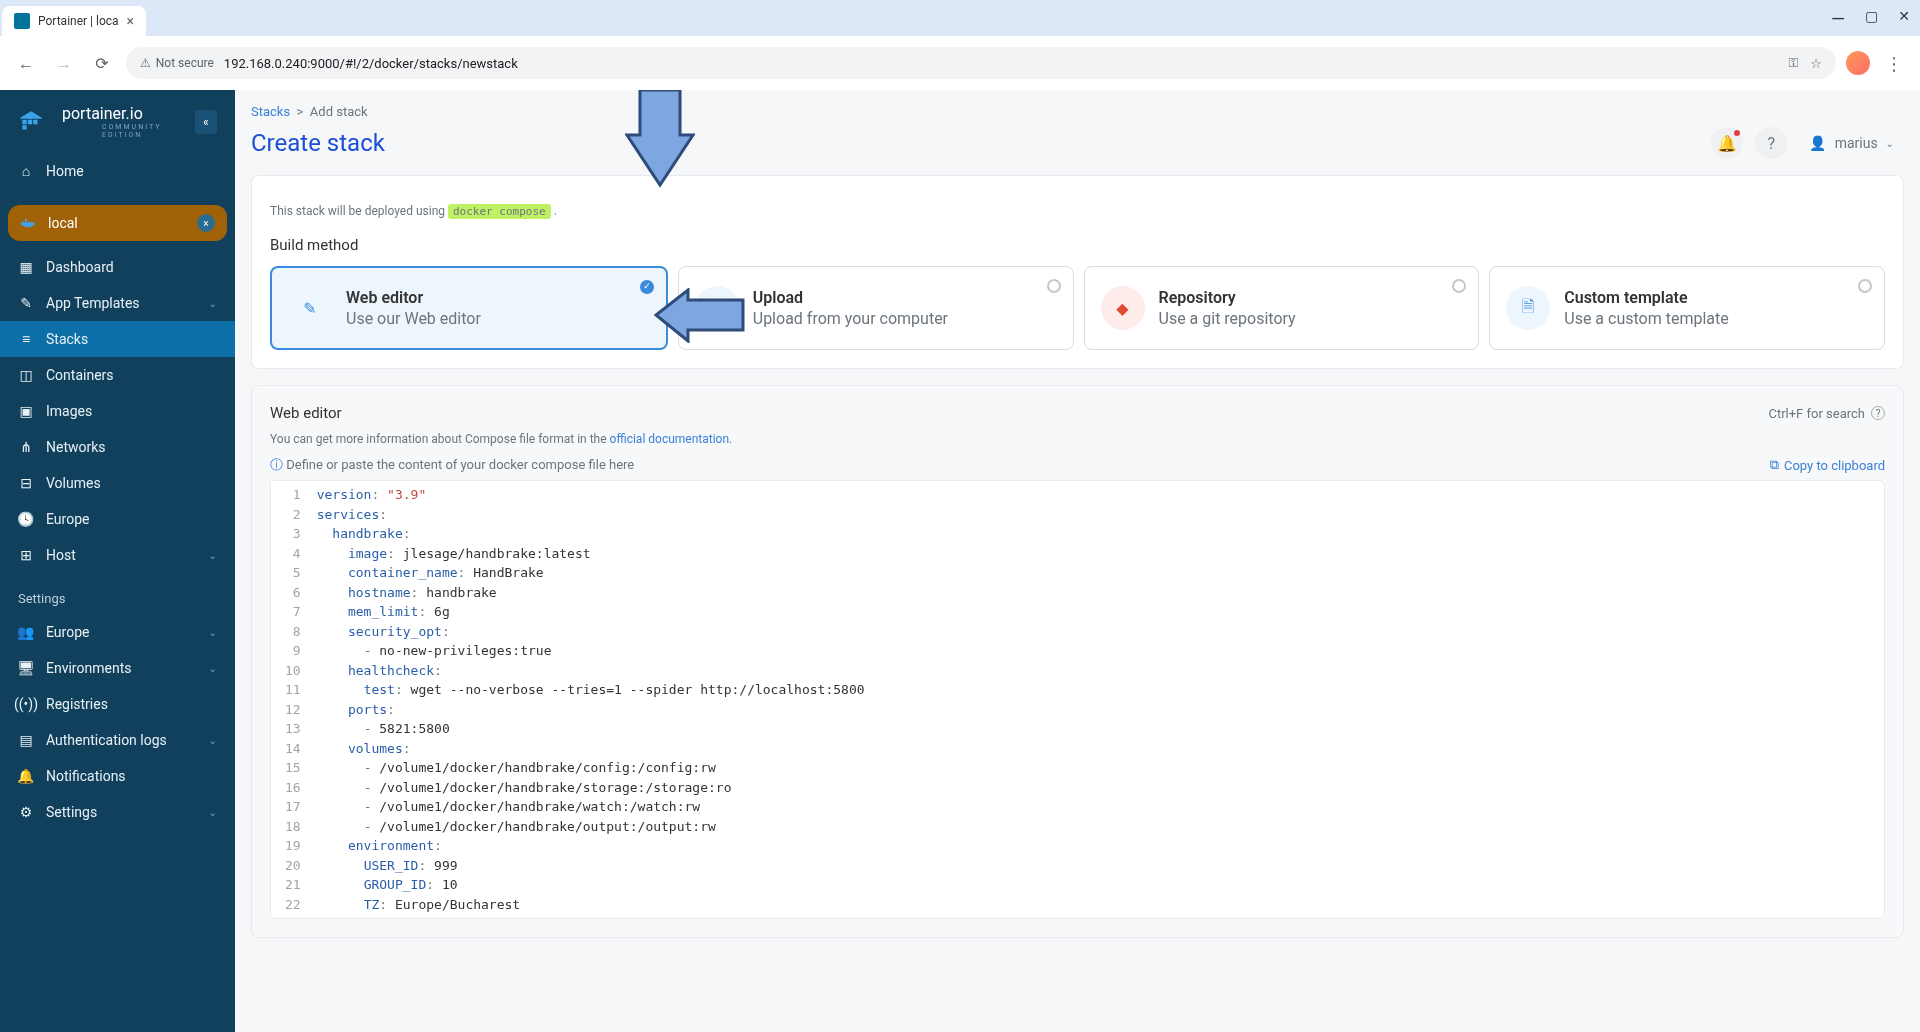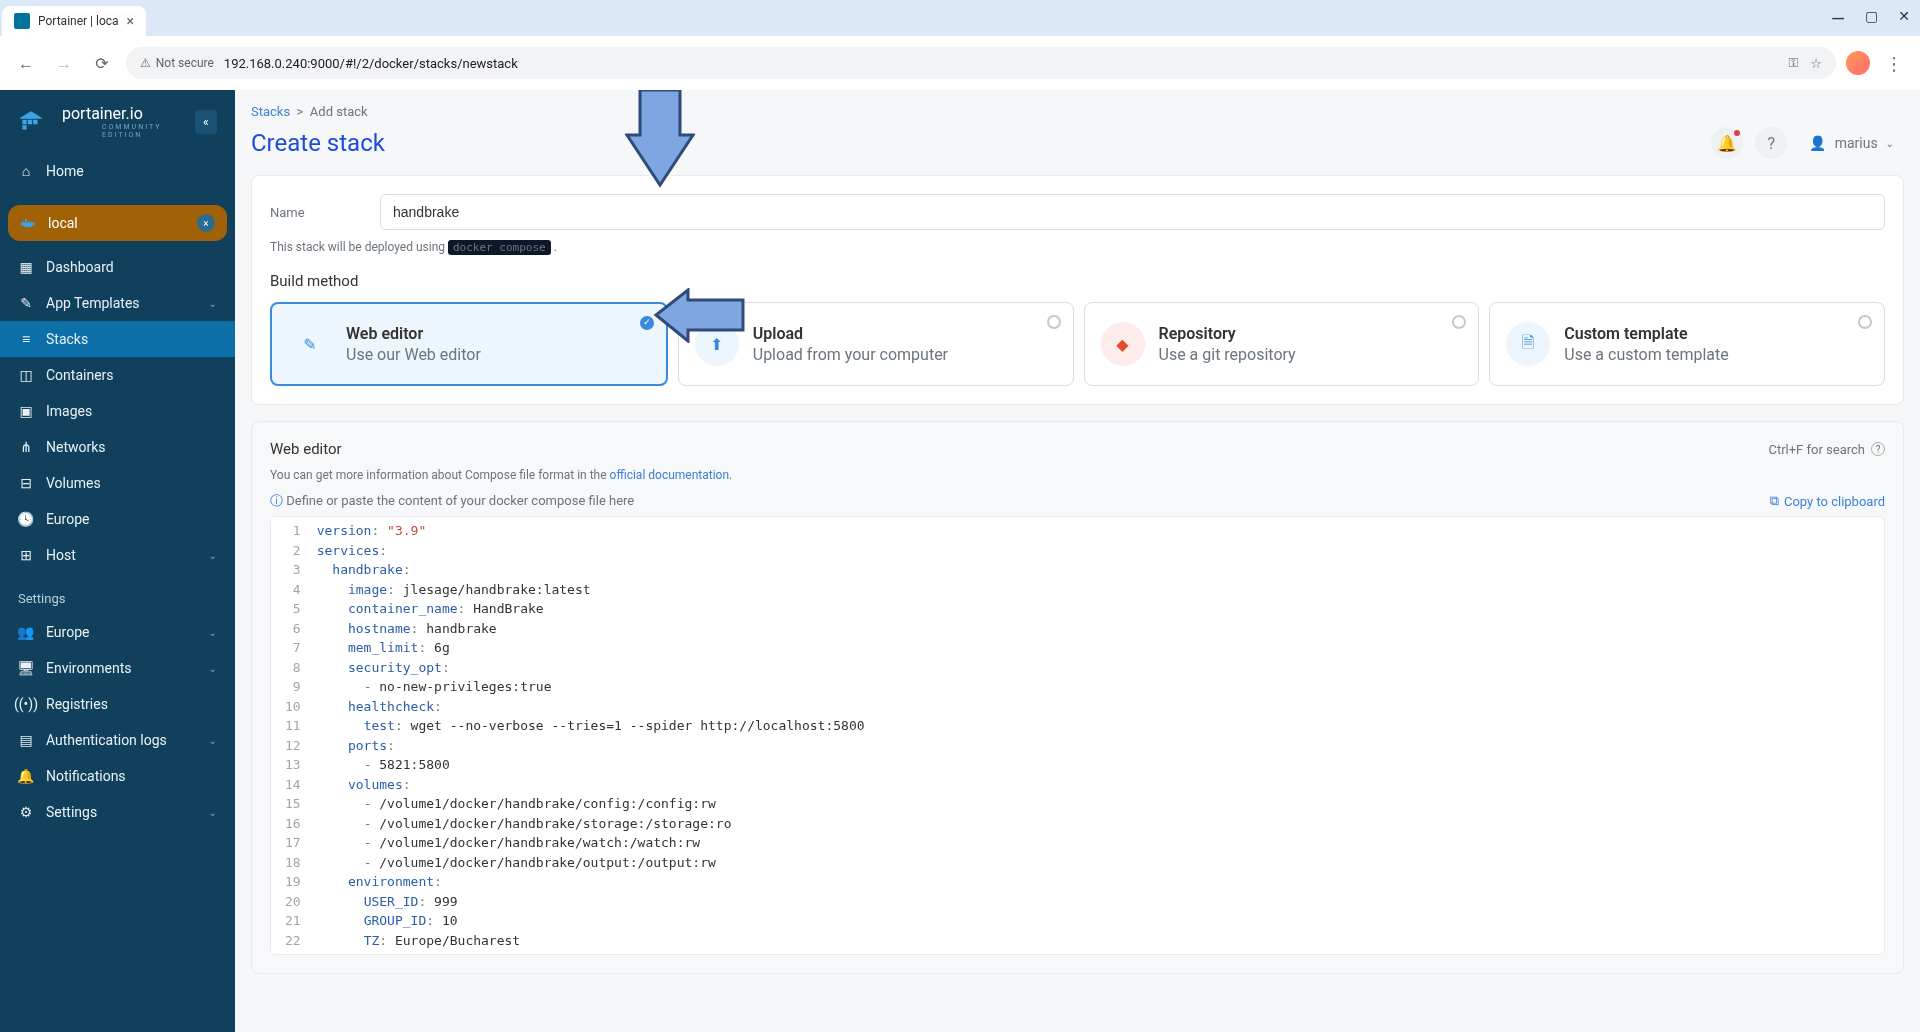--- a/index.html
+++ b/index.html
@@ -51,21 +51,21 @@
 .icon-btn { width: 32px; height: 32px; border-radius: 50%; background: #EEF0F2; display: flex; align-items: center; justify-content: center; color: #6C757D; cursor: pointer; }
 .user-btn { display: flex; align-items: center; gap: 8px; padding: 5px 10px; border-radius: 16px; cursor: pointer; color: #6C757D; font-size: 14px; }
 .notif-dot { position: relative; }
 .notif-dot::after { content: ''; position: absolute; top: 3px; right: 3px; width: 6px; height: 6px; background: #E04040; border-radius: 50%; }
 
 .panel { background: #fff; margin: 0 16px 16px; border-radius: 8px; padding: 18px; border: 1px solid #E8EAED; }
 .form-row { display: flex; align-items: center; gap: 20px; margin-bottom: 10px; }
 .form-label { width: 90px; font-size: 13px; color: #6C757D; }
 .form-input { flex: 1; padding: 9px 12px; border: 1px solid #D8DCE0; border-radius: 6px; font-size: 14px; color: #333; }
 .hint { font-size: 12px; color: #6C757D; margin-top: 10px; }
-.hint code { background: #0f172a; padding: 1px 5px; border-radius: 3px; font-size: 11px; }
+.hint code { background: #bef264; padding: 1px 5px; border-radius: 3px; font-size: 11px; }
 
 .section-title { font-size: 15px; color: #333; margin: 18px 0 12px; }
 .build-methods { display: flex; gap: 10px; }
 .method-card { flex: 1; border: 1px solid #D8DCE0; border-radius: 8px; padding: 18px 16px; display: flex; align-items: center; gap: 14px; cursor: pointer; position: relative; background: #fff; }
 .method-card.selected { border: 2px solid #3A8BDB; background: #EDF6FC; }
 .method-icon { width: 44px; height: 44px; border-radius: 50%; background: #EDF6FC; display: flex; align-items: center; justify-content: center; color: #3A8BDB; }
 .method-card:nth-child(3) .method-icon { background: #FDECE9; color: #E04B2F; }
 .method-title { font-size: 16px; font-weight: 600; color: #333; }
 .method-sub { font-size: 16px; color: #6C757D; margin-top: 2px; }
 .radio { position: absolute; top: 12px; right: 12px; width: 14px; height: 14px; border: 2px solid #C4C8CD; border-radius: 50%; }
@@ -257,24 +257,20 @@
         </div>
         <div class="user-btn">
           <span>👤</span>
           <span>marius</span>
           <span style="font-size:10px">⌄</span>
         </div>
       </div>
     </div>
 
     <div class="panel">
-      <div class="form-row">
-        <div class="form-label">Name</div>
-        <input class="form-input" value="handbrake" style="">
-      </div>
       <div class="hint">
         <span>This stack will be deployed using </span>
         <code>docker compose</code> .
       </div>
 
       <div class="section-title">Build method</div>
       <div class="build-methods" id="build-methods">
           <div class="method-card selected">
             <div class="method-icon">✎</div>
     <div>

